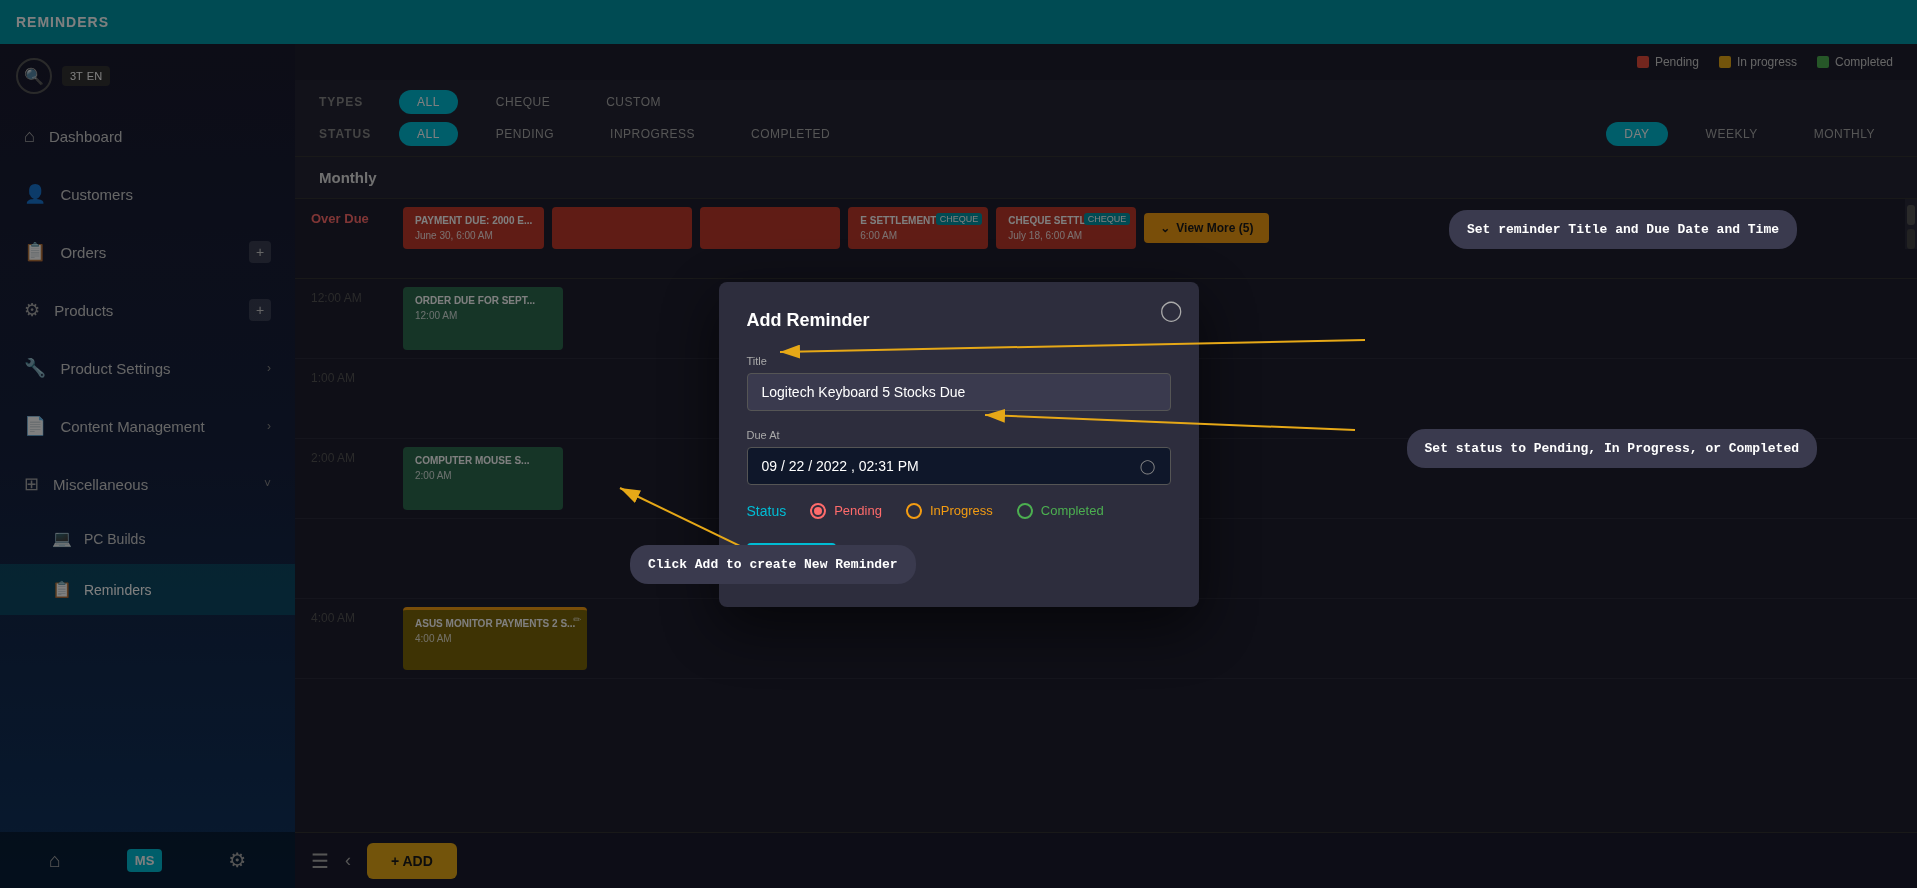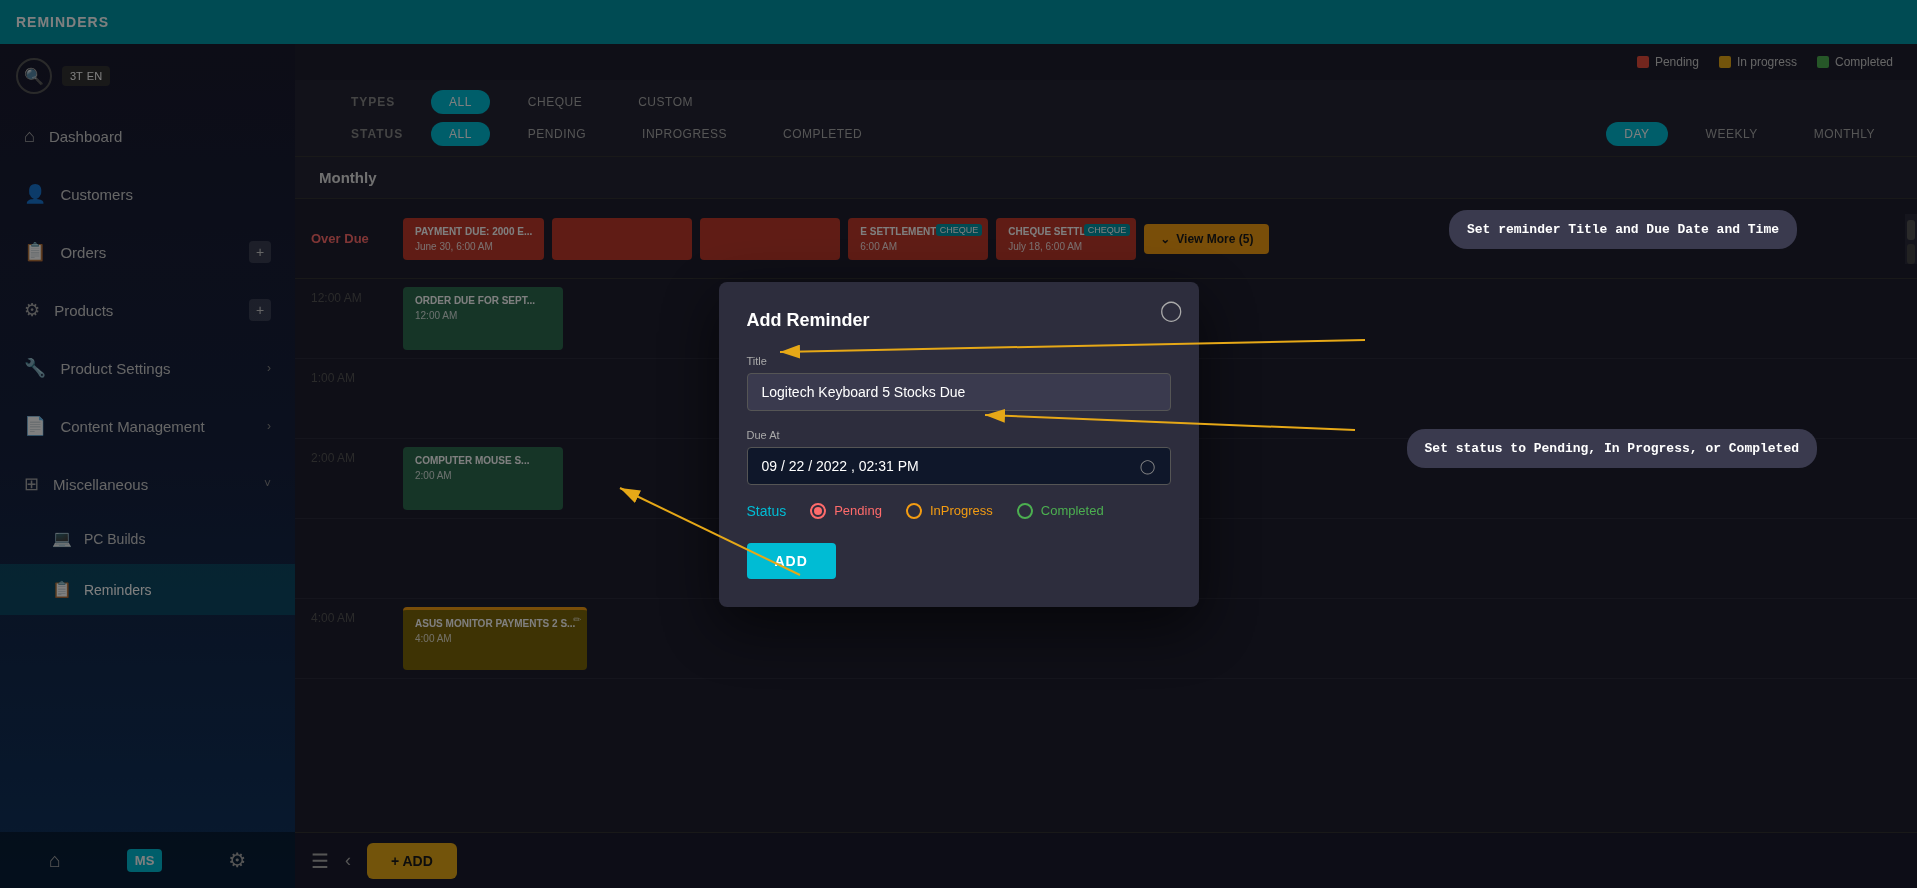--- a/index.html
+++ b/index.html
@@ -170,21 +170,20 @@
       display: flex;
       align-items: center;
       gap: 20px;
     }
     .filter-label {
       color: #888;
       font-size: 12px;
       font-weight: 600;
       letter-spacing: 1px;
       width: 60px;
-      margin-left: 32px;
     }
     .filter-btn {
       padding: 5px 18px;
       border-radius: 20px;
       font-size: 12px;
       cursor: pointer;
       border: none;
       background: transparent;
       color: #aaa;
       letter-spacing: 0.5px;
@@ -210,21 +209,21 @@
       color: #e0e0e0;
       font-size: 15px;
       font-weight: 600;
       border-bottom: 1px solid #333;
       flex-shrink: 0;
     }
 
     
     .overdue-row {
       display: flex;
-      align-items: center;
+      align-items: flex-start;
       border-bottom: 1px solid #333;
       min-height: 80px;
     }
     .time-label {
       width: 100px;
       min-width: 100px;
       padding: 12px 16px;
       color: #666;
       font-size: 12px;
       flex-shrink: 0;
@@ -751,13 +750,16 @@
 
     <line x1="1355" y1="430" x2="985" y2="415" stroke="#e6a817" stroke-width="2" marker-end="url(#arrowhead)"></line>
 
     <line x1="800" y1="575" x2="620" y2="488" stroke="#e6a817" stroke-width="2" marker-end="url(#arrowhead)"></line>
   </svg>
 
   <div class="tooltip-box" style="top: 429px; right: 100px;">
     <span>Set status to Pending, In Progress, or Completed</span>
   </div>
 
+  <div class="tooltip-box" style="top: 545px; left: 630px;">
+    <span>Click Add to create New Reminder</span>
+  </div>
 </div>
 
 </body></html>

